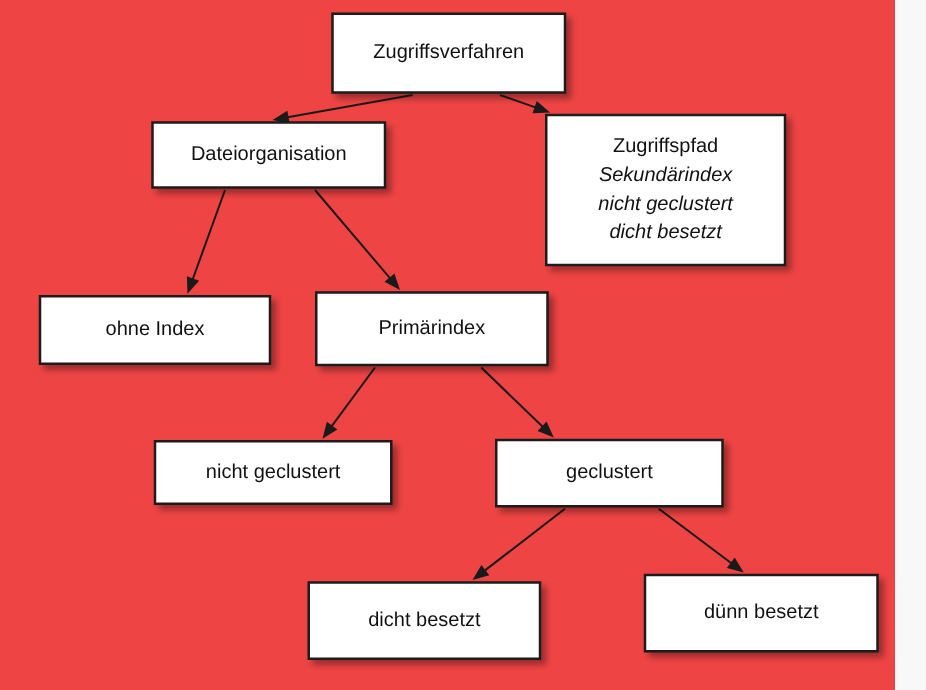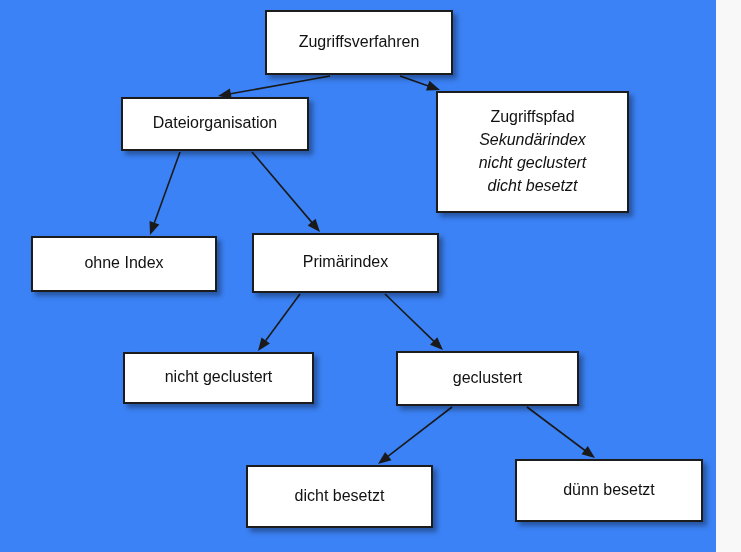--- a/index.html
+++ b/index.html
@@ -10,21 +10,21 @@
   body {
     width: 741px;
     height: 552px;
     overflow: hidden;
     font-family: "Liberation Sans", sans-serif;
   }
   #canvas {
     position: relative;
     width: 741px;
     height: 552px;
-    background: #3b82f6;
+    background: #ef4444;
   }
   #right-strip {
     position: absolute;
     top: 0;
     right: 0;
     width: 25px;
     height: 552px;
     background: #f8f8f8;
   }
   svg.diagram {

